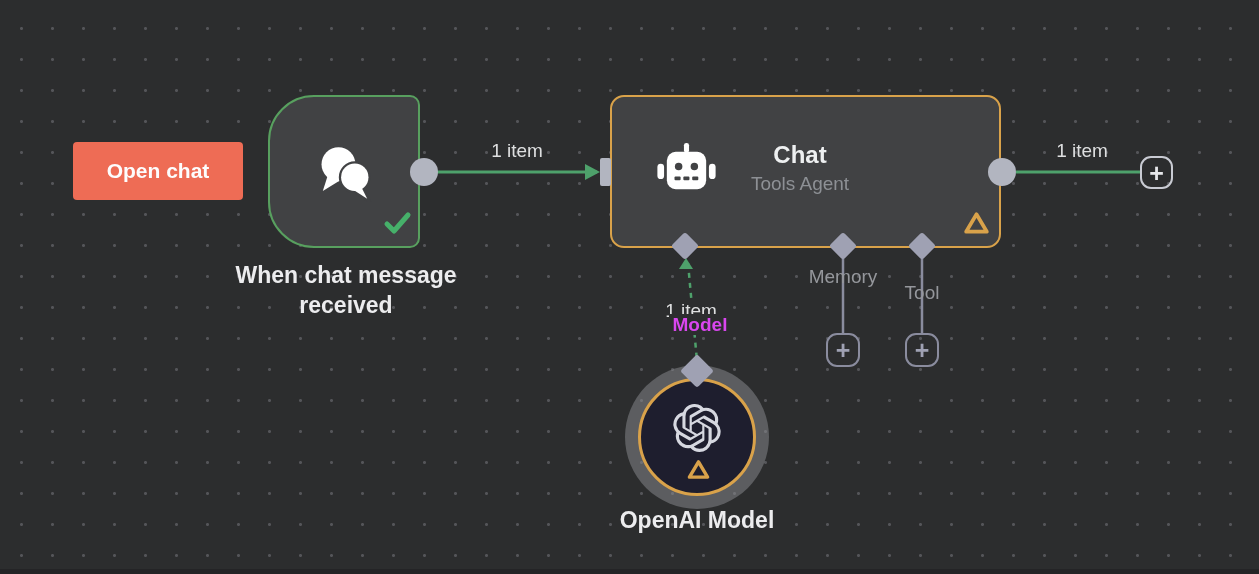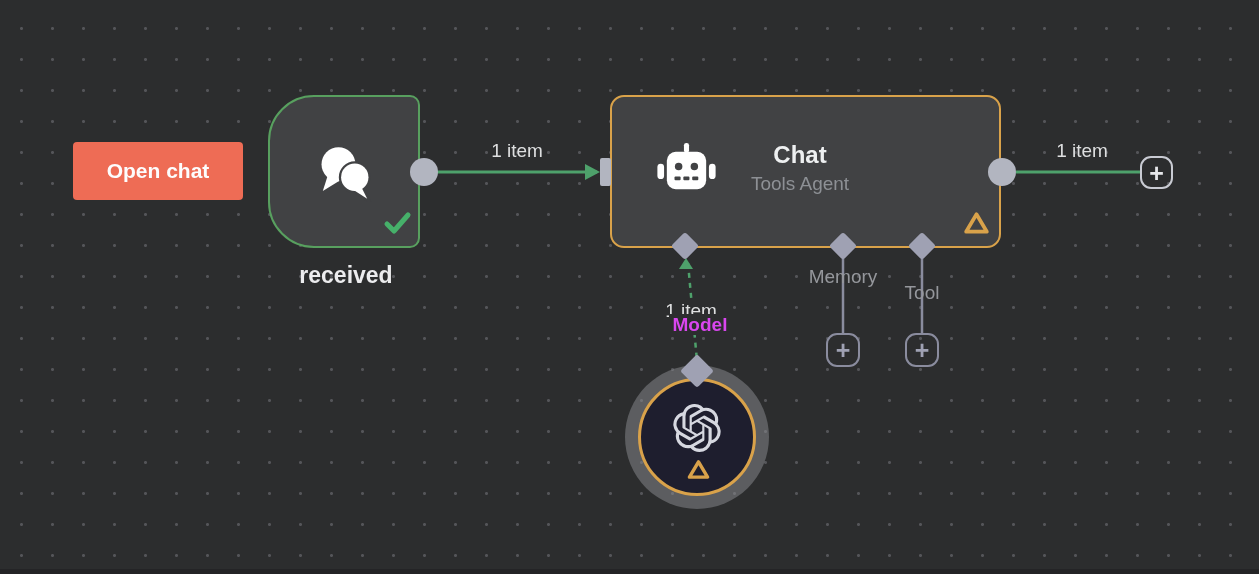--- a/index.html
+++ b/index.html
@@ -100,20 +100,21 @@
         <path d="M38.5 34.5 L43 43.5 L32 36.5 Z"></path>
       </g>
     </svg>
   </span>
   <span class="icon-abs" style="left:383px;top:211px;">
     <svg width="29" height="25" viewBox="0 0 29 25">
       <path d="M4 13 L11 20 L25 4" fill="none" stroke="#46b06a" stroke-width="5" stroke-linecap="round" stroke-linejoin="round"></path>
     </svg>
   </span>
   <div class="node-label trigger-label">
+    <div>When chat message</div>
     <div>received</div>
   </div>
   <div class="connector-circle" style="left:410px;top:158px;"></div>
   <div class="wire-label" style="left:467px;top:140px;">
     <span>1 item</span>
   </div>
 
   <div class="input-rect"></div>
   <div class="node agent-node"></div>
   <span class="icon-abs" style="left:655px;top:142px;">
@@ -171,20 +172,23 @@
   <span class="icon-abs" style="left:673px;top:404px;">
     <svg width="48" height="48" viewBox="0 0 24 24">
       <path fill="#d6d8e0" d="M22.2819 9.8211a5.9847 5.9847 0 0 0-.5157-4.9108 6.0462 6.0462 0 0 0-6.5098-2.9A6.0651 6.0651 0 0 0 4.9807 4.1818a5.9847 5.9847 0 0 0-3.9977 2.9 6.0462 6.0462 0 0 0 .7427 7.0966 5.98 5.98 0 0 0 .511 4.9107 6.051 6.051 0 0 0 6.5146 2.9001A5.9847 5.9847 0 0 0 13.2599 24a6.0557 6.0557 0 0 0 5.7718-4.2058 5.9894 5.9894 0 0 0 3.9977-2.9001 6.0557 6.0557 0 0 0-.7475-7.073zm-9.022 12.6081a4.4755 4.4755 0 0 1-2.8764-1.0408l.1419-.0804 4.7783-2.7582a.7948.7948 0 0 0 .3927-.6813v-6.7226l2.02 1.1686a.071.071 0 0 1 .038.0615v5.5826a4.504 4.504 0 0 1-4.4945 4.4706zm-9.6607-4.1254a4.4708 4.4708 0 0 1-.5346-3.0137l.142.0852 4.783 2.7582a.7712.7712 0 0 0 .7806 0l5.8428-3.3685v2.3324a.0804.0804 0 0 1-.0332.0615L9.74 19.9502a4.4992 4.4992 0 0 1-6.1408-1.6464zM2.3408 7.8956a4.485 4.485 0 0 1 2.3655-1.9728V11.6a.7664.7664 0 0 0 .3879.6765l5.8144 3.3543-2.0201 1.1685a.0757.0757 0 0 1-.071 0l-4.8303-2.7865A4.504 4.504 0 0 1 2.3408 7.8956zm16.5963 3.8558L13.1038 8.364 15.1192 7.2a.0757.0757 0 0 1 .071 0l4.8303 2.7913a4.4944 4.4944 0 0 1-.6765 8.1042v-5.6772a.79.79 0 0 0-.4069-.6813zm2.0107-3.0231l-.142-.0852-4.7735-2.7818a.7759.7759 0 0 0-.7854 0L9.409 9.2297V6.8974a.0662.0662 0 0 1 .0284-.0615l4.8303-2.7866a4.4992 4.4992 0 0 1 6.6802 4.66zM8.3065 12.863l-2.02-1.1638a.0804.0804 0 0 1-.038-.0567V6.0742a4.4992 4.4992 0 0 1 7.3757-3.4537l-.142.0805L8.704 5.459a.7948.7948 0 0 0-.3927.6813zm1.0976-2.3654l2.602-1.4998 2.6069 1.4998v2.9994l-2.5974 1.4997-2.6067-1.4997z"></path>
     </svg>
   </span>
   <span class="icon-abs" style="left:687px;top:459px;">
     <svg width="23" height="21" viewBox="0 0 24 22">
       <path d="M12 3 L21.5 19 L2.5 19 Z" fill="none" stroke="#d9a24a" stroke-width="3.6" stroke-linejoin="round"></path>
     </svg>
   </span>
+  <div class="node-label openai-label">
+    <div>OpenAI Model</div>
+  </div>
 
   <div class="wire-label" style="left:1032px;top:140px;">
     <span>1 item</span>
   </div>
   <button class="plus-btn bright" style="left:1140px;top:156px;">+</button>
 
   <div class="bottom-edge"></div>
 </div>
 
 </body></html>

